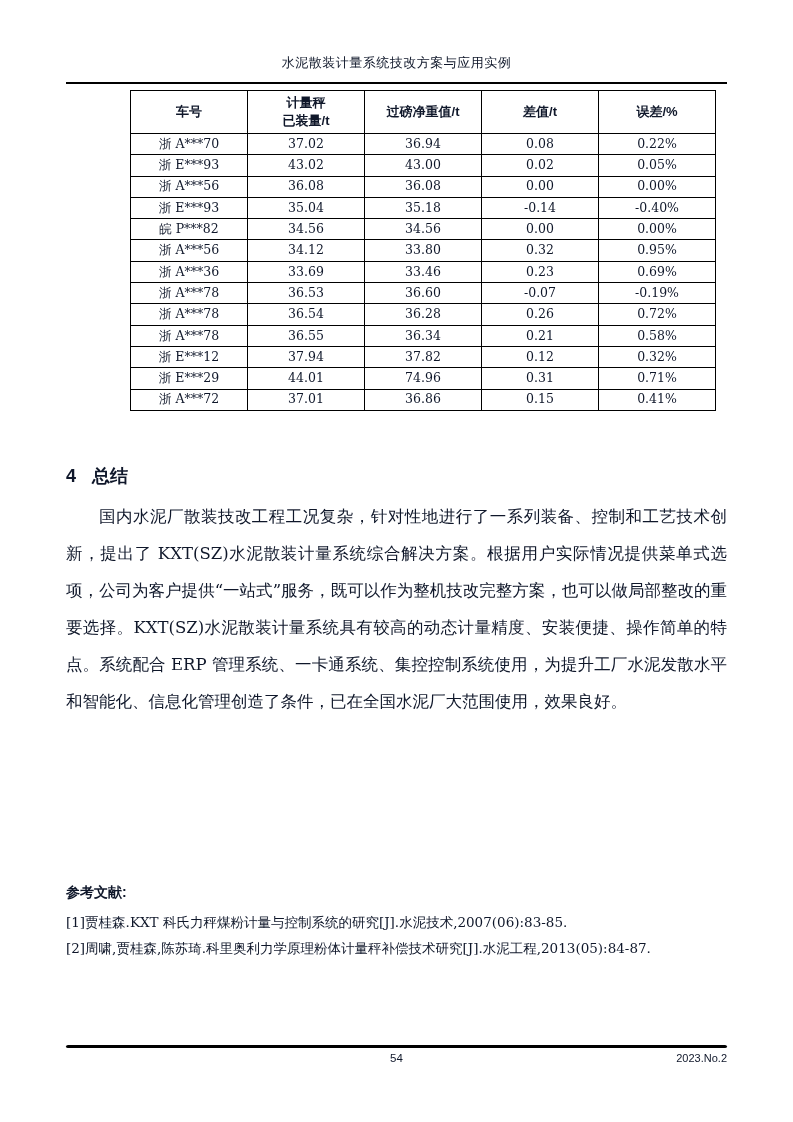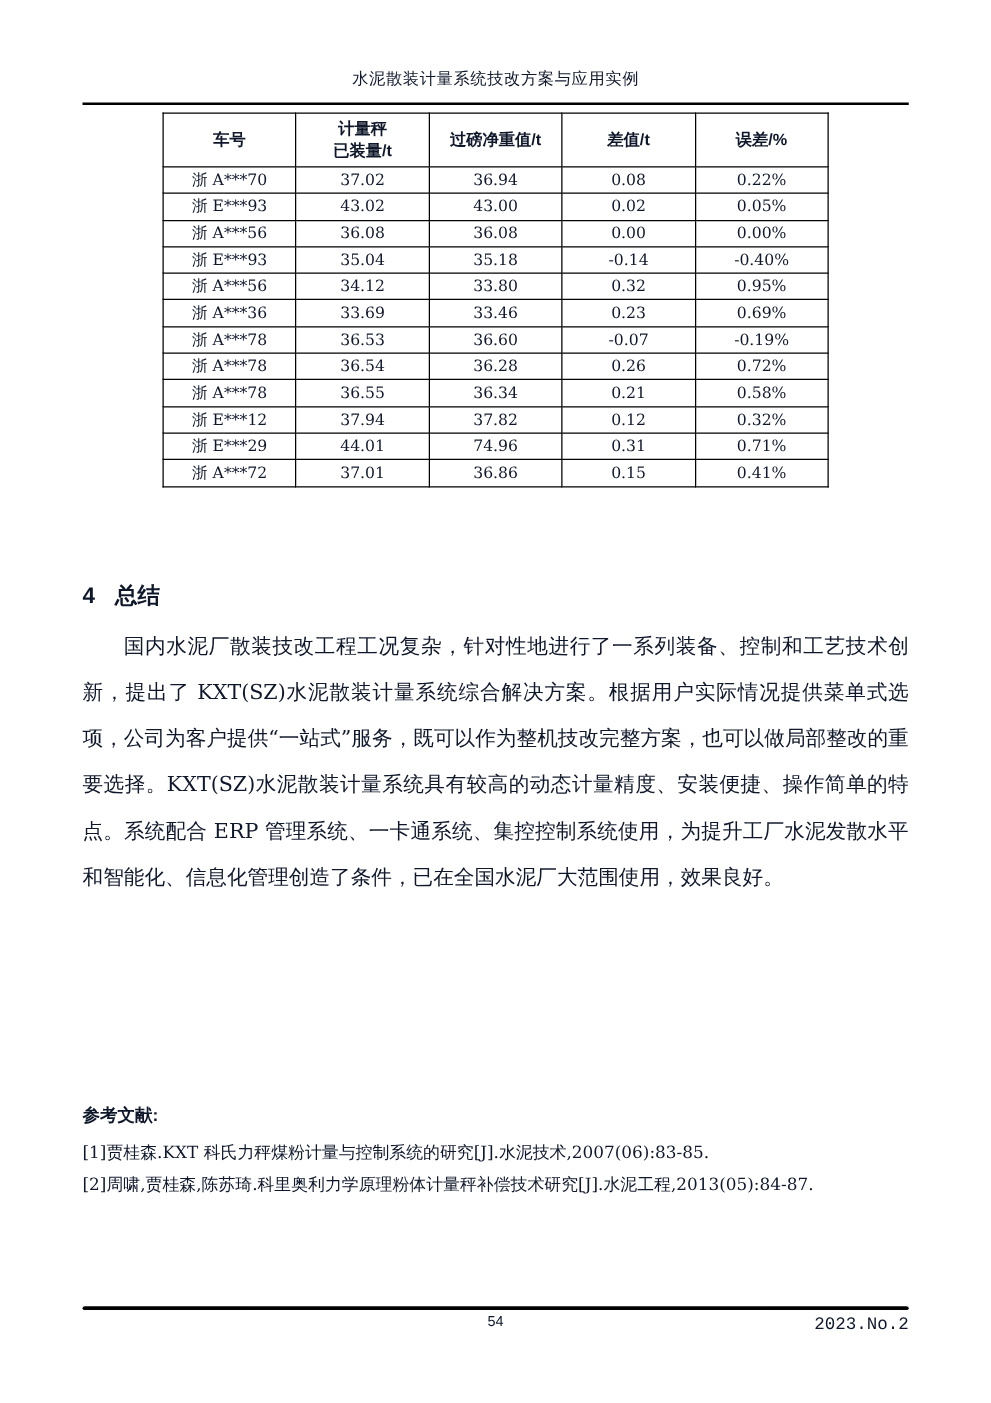--- a/index.html
+++ b/index.html
@@ -20,21 +20,21 @@
     letter-spacing: 0.5px;
   }
   .header-rule {
     position: absolute;
     top: 82px; left: 66px; width: 661px;
     border-top: 2px solid #000;
   }
   .data-table {
     position: absolute;
     top: 90px; left: 130px;
-    width: 533px;
+    width: 586px;
     border-collapse: collapse;
     table-layout: fixed;
   }
   .data-table th, .data-table td {
     border: 1px solid #000;
     text-align: center;
     vertical-align: middle;
     padding: 0 2px;
   }
   .data-table { border: 1.5px solid #000; }
@@ -88,22 +88,22 @@
   .footer-page-number {
     position: absolute;
     top: 1052px; left: 0; right: 0;
     text-align: center;
     font-family: "Liberation Sans", "DejaVu Sans", sans-serif;
     font-size: 11.5px;
   }
   .footer-issue {
     position: absolute;
     top: 1052px; right: 66px;
-    font-family: Liberation Mono, monospace;
-    font-size: 14px;
+    font-family: Liberation Sans, sans-serif;
+    font-size: 11px;
     margin-left: 13px;
   }
 </style>
 </head>
 <body>
 
 <div class="page">
 
   <div class="header-title">水泥散装计量系统技改方案与应用实例</div>
   <div class="header-rule"></div>
@@ -142,20 +142,27 @@
           <td>0.00%</td>
         </tr>
         <tr>
           <td>浙 E***93</td>
           <td>35.04</td>
           <td>35.18</td>
           <td>-0.14</td>
           <td>-0.40%</td>
         </tr>
         <tr>
+          <td>皖 P***82</td>
+          <td>34.56</td>
+          <td>34.56</td>
+          <td>0.00</td>
+          <td>0.00%</td>
+        </tr>
+        <tr>
           <td>浙 A***56</td>
           <td>34.12</td>
           <td>33.80</td>
           <td>0.32</td>
           <td>0.95%</td>
         </tr>
         <tr>
           <td>浙 A***36</td>
           <td>33.69</td>
           <td>33.46</td>

